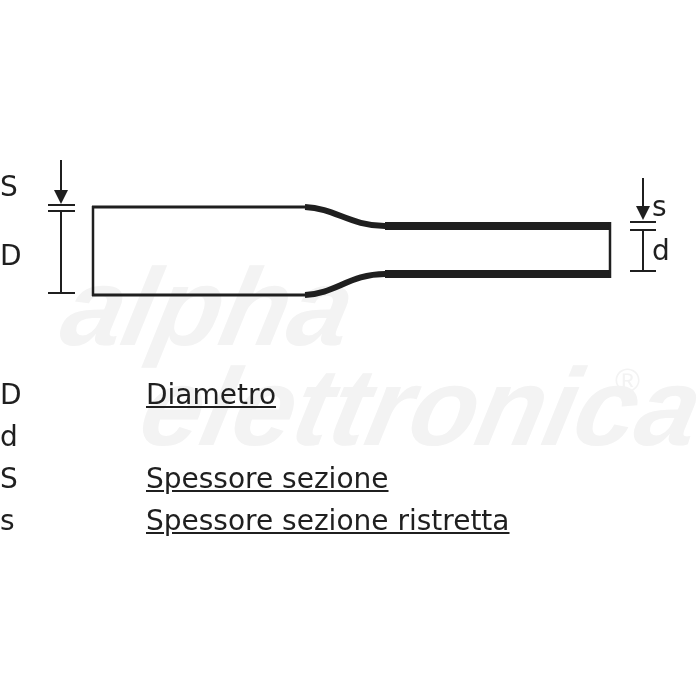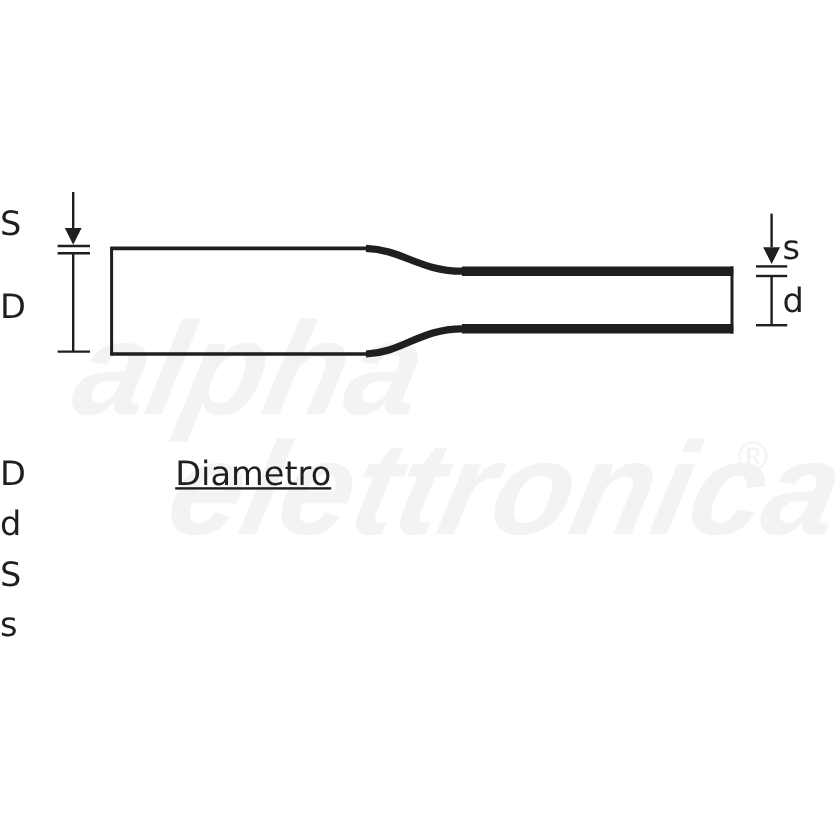--- a/index.html
+++ b/index.html
@@ -68,17 +68,19 @@
 <div class="legend">
   <div class="legend-row">
     <span class="legend-symbol">D</span>
     <span class="legend-text">Diametro</span>
   </div>
   <div class="legend-row">
     <span class="legend-symbol">d</span>
   </div>
   <div class="legend-row">
     <span class="legend-symbol">S</span>
+    <span class="legend-text">Spessore sezione</span>
   </div>
   <div class="legend-row">
     <span class="legend-symbol">s</span>
+    <span class="legend-text">Spessore sezione ristretta</span>
   </div>
 </div>
 
 </body></html>

